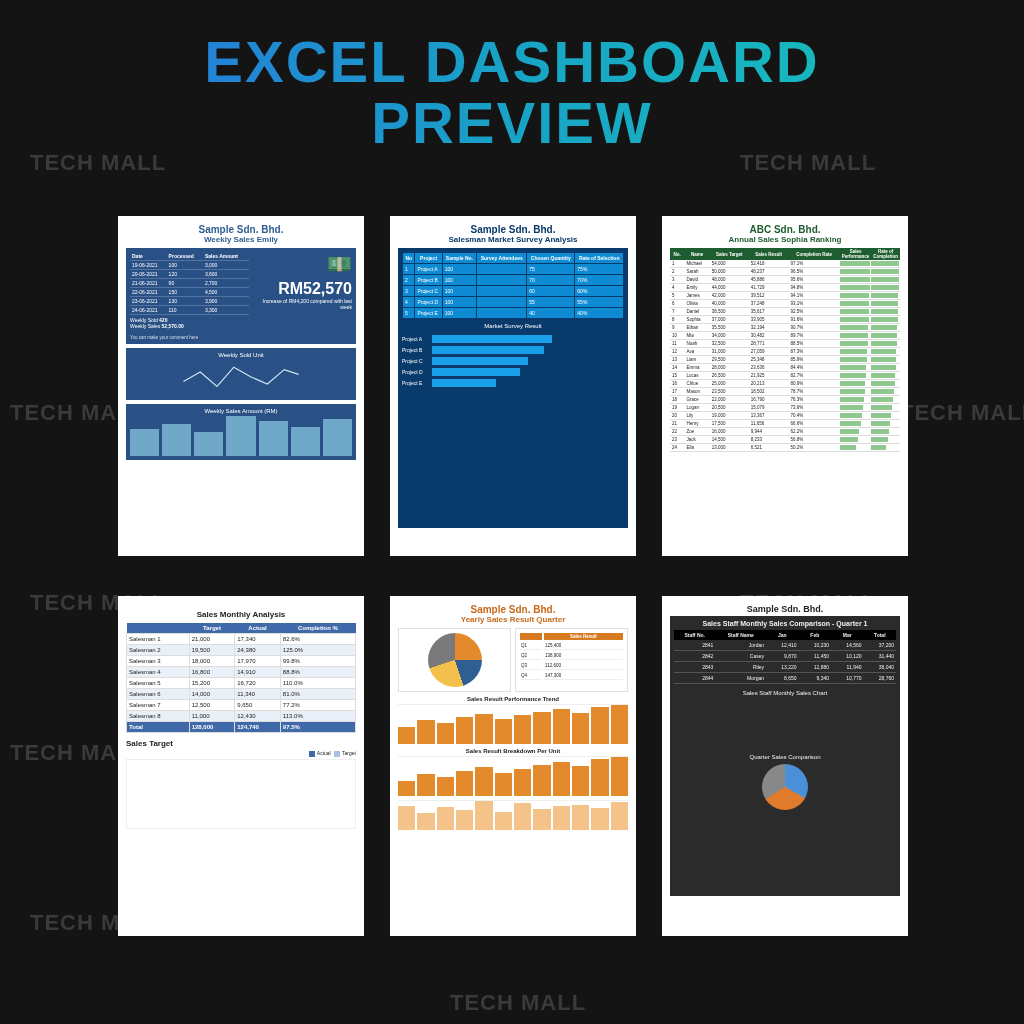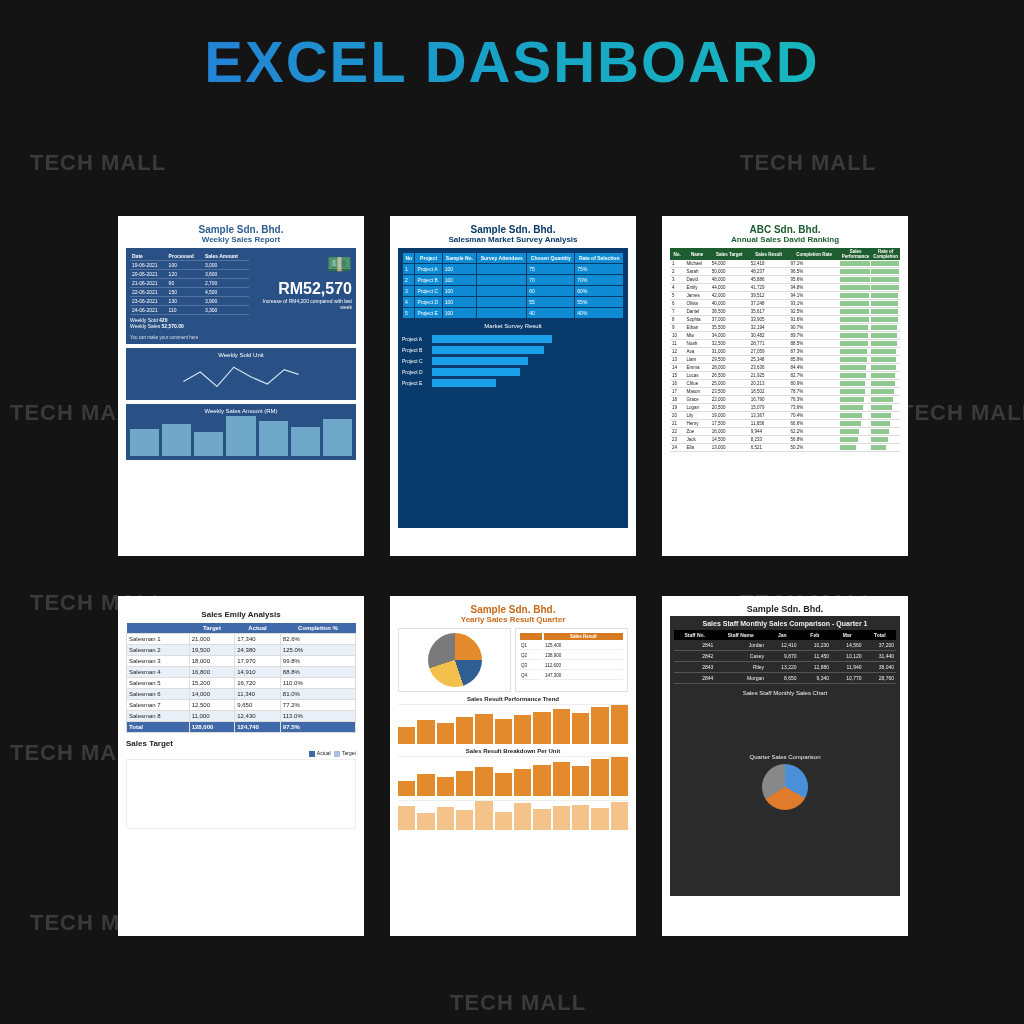--- a/index.html
+++ b/index.html
@@ -116,41 +116,42 @@
   .c6-group{ display:flex; gap:1px; align-items:flex-end;}
   .c6-group div{ width:6px;}
   .c6-pie{ width:46px;height:46px;border-radius:50%; margin:4px auto 0;
     background: conic-gradient(#4a90d9 0 33%, #e07b2c 0 66%, #888 0 100%);}
 </style>
 </head>
 <body>
 
 <div class="title">
   <div>EXCEL DASHBOARD</div>
+  <div>PREVIEW</div>
 </div>
 
 <div class="watermarks">
   <div class="wm" style="top:150px;left:30px">TECH MALL</div>
   <div class="wm" style="top:150px;left:740px">TECH MALL</div>
   <div class="wm" style="top:400px;left:10px">TECH MALL</div>
   <div class="wm" style="top:400px;left:900px">TECH MALL</div>
   <div class="wm" style="top:590px;left:30px">TECH MALL</div>
   <div class="wm" style="top:590px;left:740px">TECH MALL</div>
   <div class="wm" style="top:740px;left:10px">TECH MALL</div>
   <div class="wm" style="top:910px;left:30px">TECH MALL</div>
   <div class="wm" style="top:990px;left:450px">TECH MALL</div>
   <div class="wm" style="top:430px;left:480px;color:#5a7a9a">TECH MALL</div>
 </div>
 
 <div class="grid">
 
   <div class="card">
     <div class="card-inner">
       <div class="doc-title c1-head">Sample Sdn. Bhd.</div>
-      <div class="doc-sub c1-head">Weekly Sales Report</div>
+      <div class="doc-sub c1-head">Weekly Sales Emily</div>
       <div class="c1-panel">
         <div style="display:flex;gap:4px">
           <div style="flex:1.2">
             <table class="c1-table">
                 <thead>
                   <tr id="c1h">
                     <th>Date</th>
                     <th>Processed</th>
                     <th>Sales Amount</th>
                   </tr>
@@ -305,21 +306,21 @@
             </div>
           </div>
 
       </div>
     </div>
   </div>
 
   <div class="card">
     <div class="card-inner">
       <div class="doc-title" style="color:#1d5d2f">ABC Sdn. Bhd.</div>
-      <div class="doc-sub" style="color:#1d5d2f">Annual Sales David Ranking</div>
+      <div class="doc-sub" style="color:#1d5d2f">Annual Sales Sophia Ranking</div>
       <table class="c3-table">
           <thead>
             <tr id="c3h">
               <th>No.</th>
               <th>Name</th>
               <th>Sales Target</th>
               <th>Sales Result</th>
               <th>Completion Rate</th>
               <th>Sales Performance</th>
               <th>Rate of Completion</th>
@@ -638,21 +639,21 @@
                 <div class="c3-bar" style="width: 50.2%;"></div>
               </td>
             </tr>
           </tbody>
         </table>
     </div>
   </div>
 
   <div class="card">
     <div class="card-inner">
-      <div class="doc-sub" style="margin-top:6px">Sales Emily Analysis</div>
+      <div class="doc-sub" style="margin-top:6px">Sales Monthly Analysis</div>
       <table class="c4-table">
           <thead>
             <tr id="c4h">
               <th></th>
               <th>Target</th>
               <th>Actual</th>
               <th>Completion %</th>
             </tr>
           </thead>
           <tbody id="c4b">

